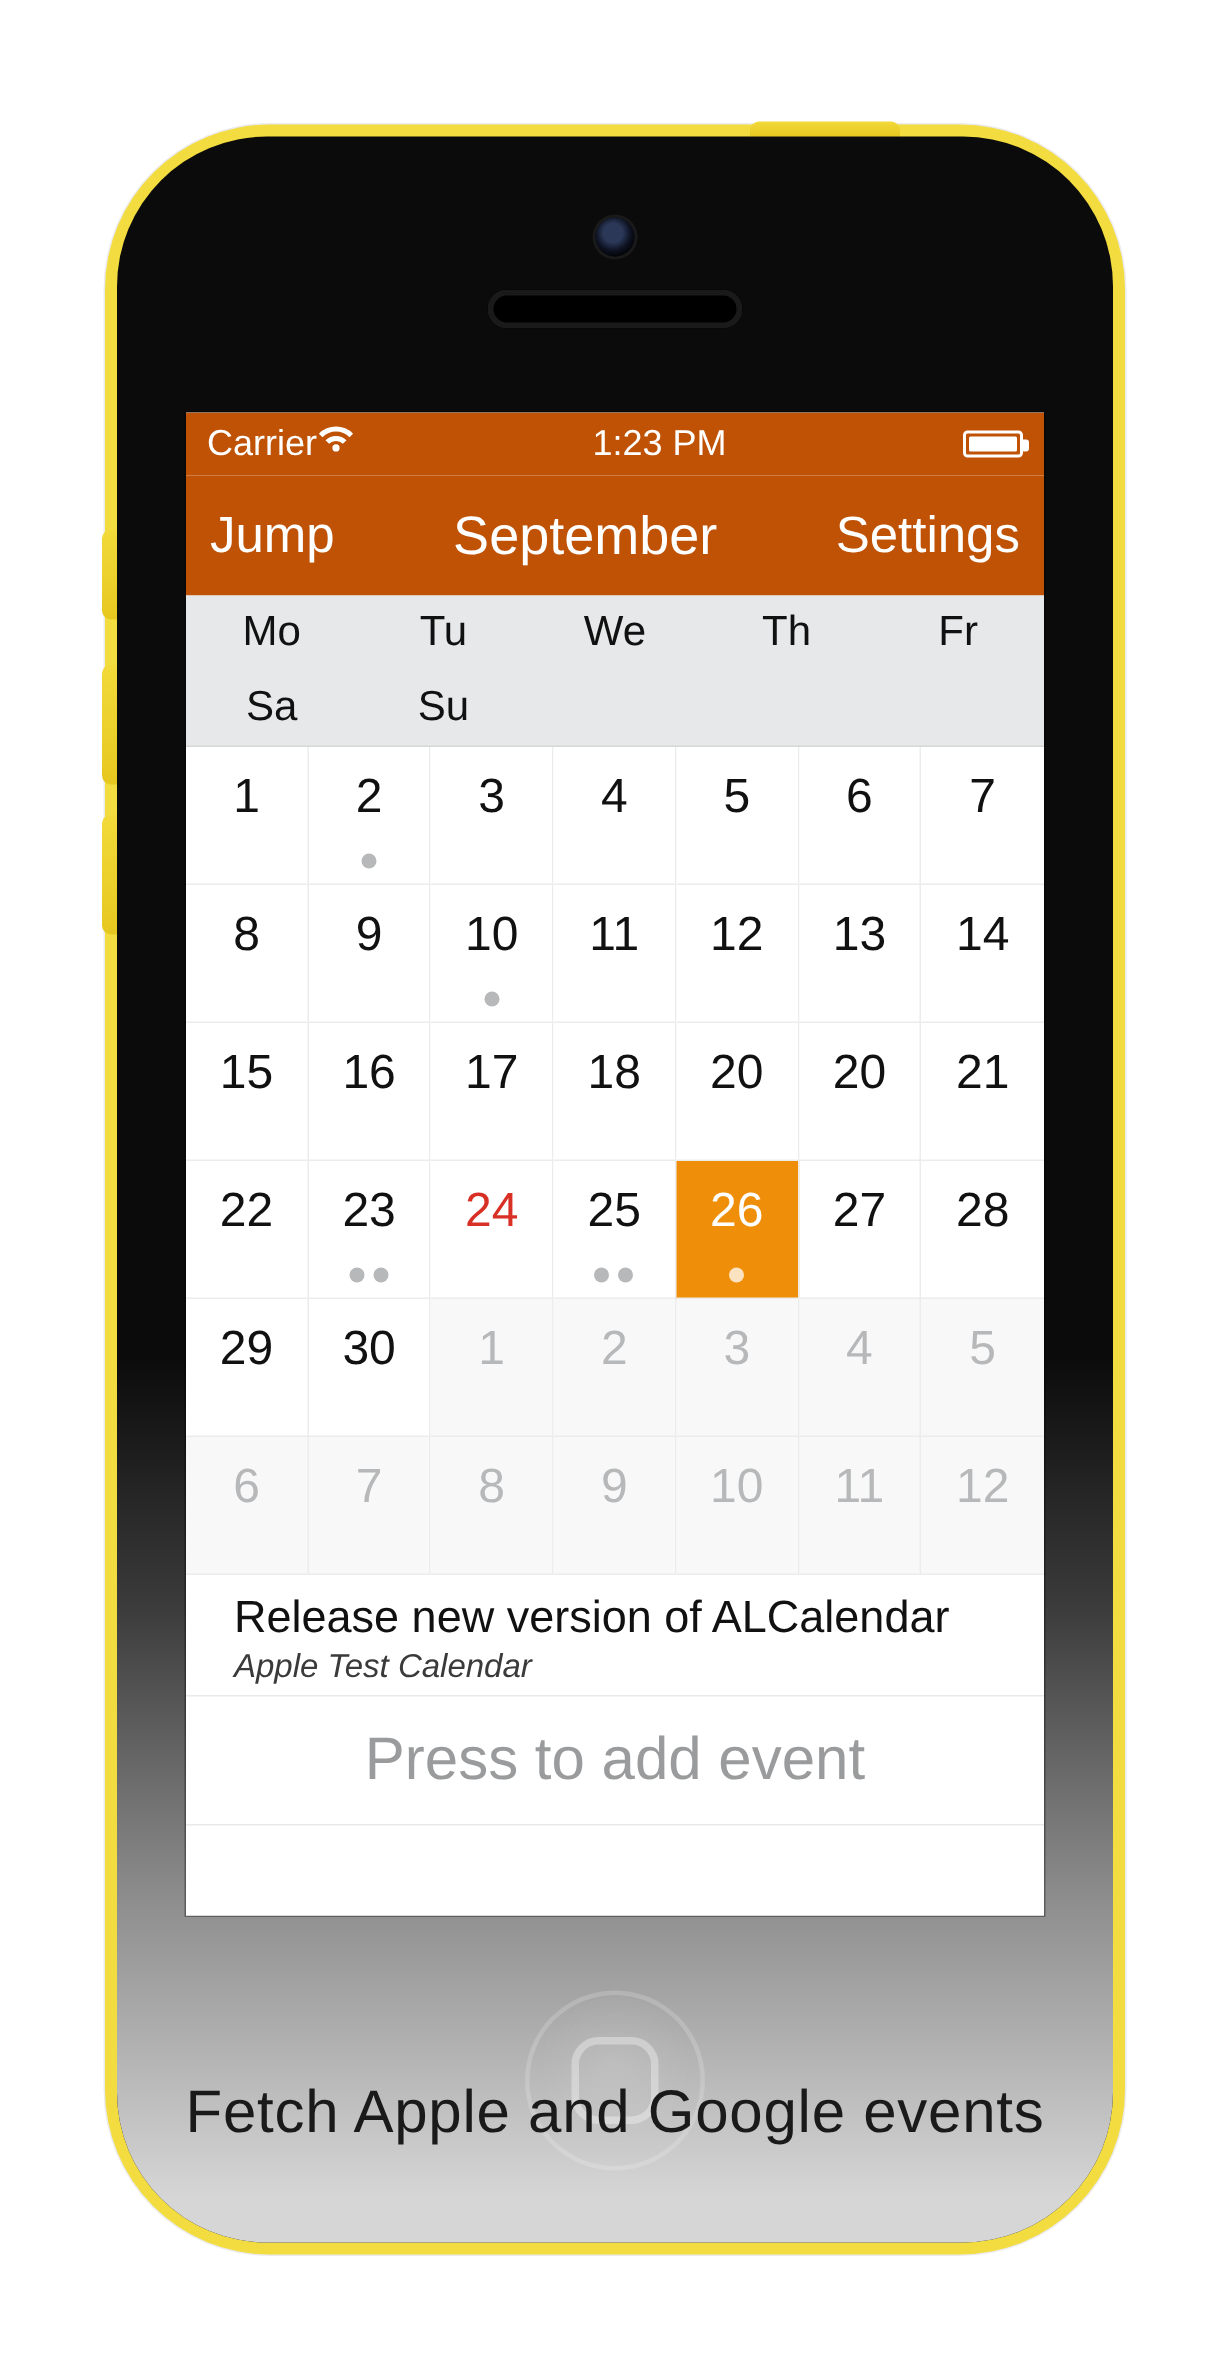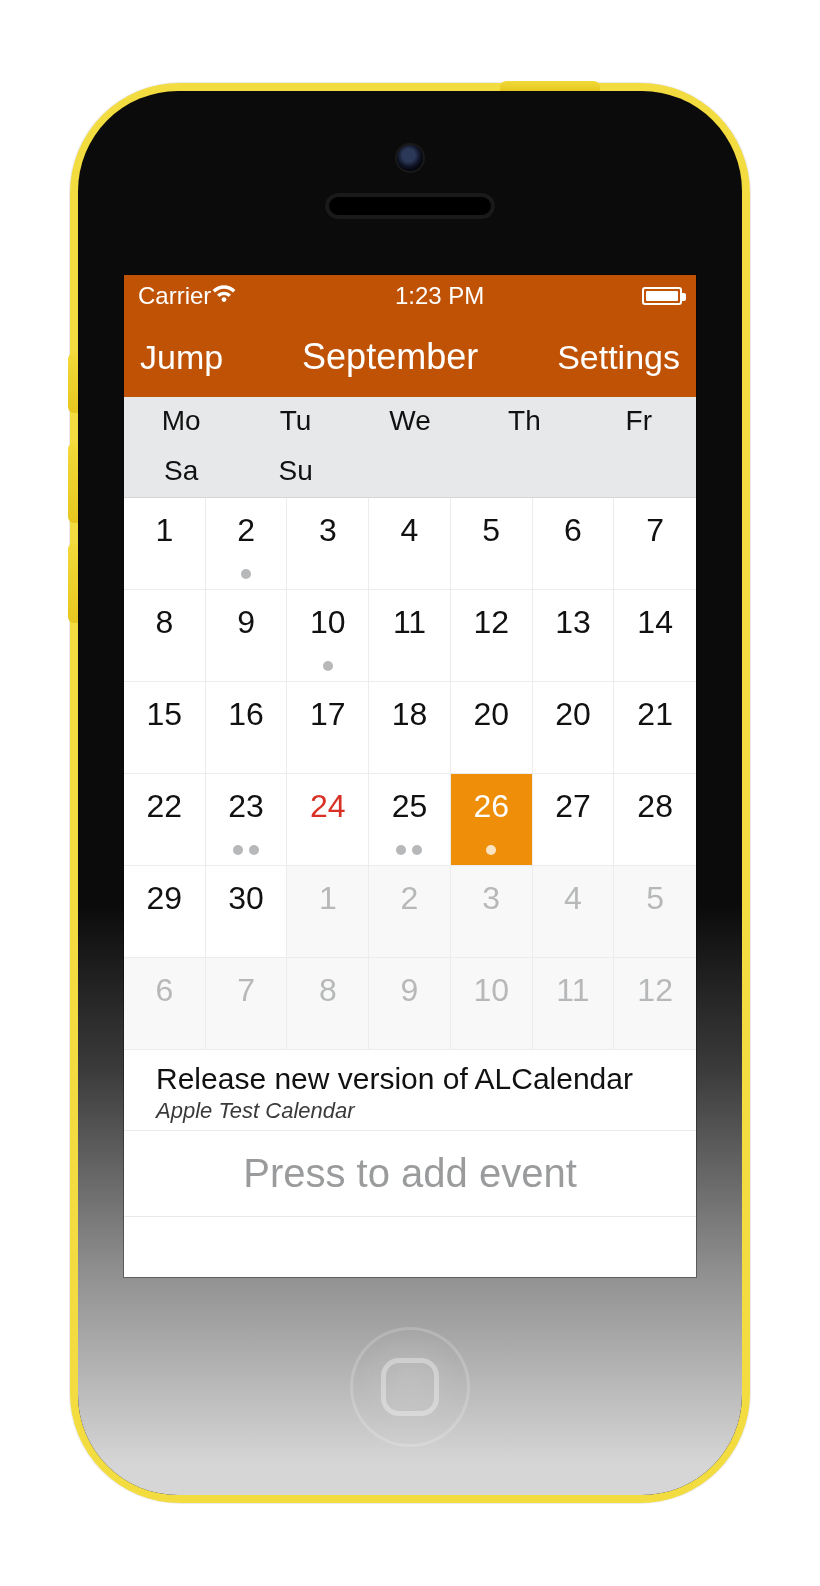--- a/index.html
+++ b/index.html
@@ -431,14 +431,15 @@
           <div class="event-sub">Apple Test Calendar</div>
         </div>
         <div class="add-row">Press to add event</div>
         <div class="empty-row"></div>
         <div class="empty-row"></div>
       </div>
 
     </div>
 
     <div class="home"></div>
+    <div class="caption">Fetch  Apple and Google events</div>
   </div>
 </div>
 
 </body></html>

